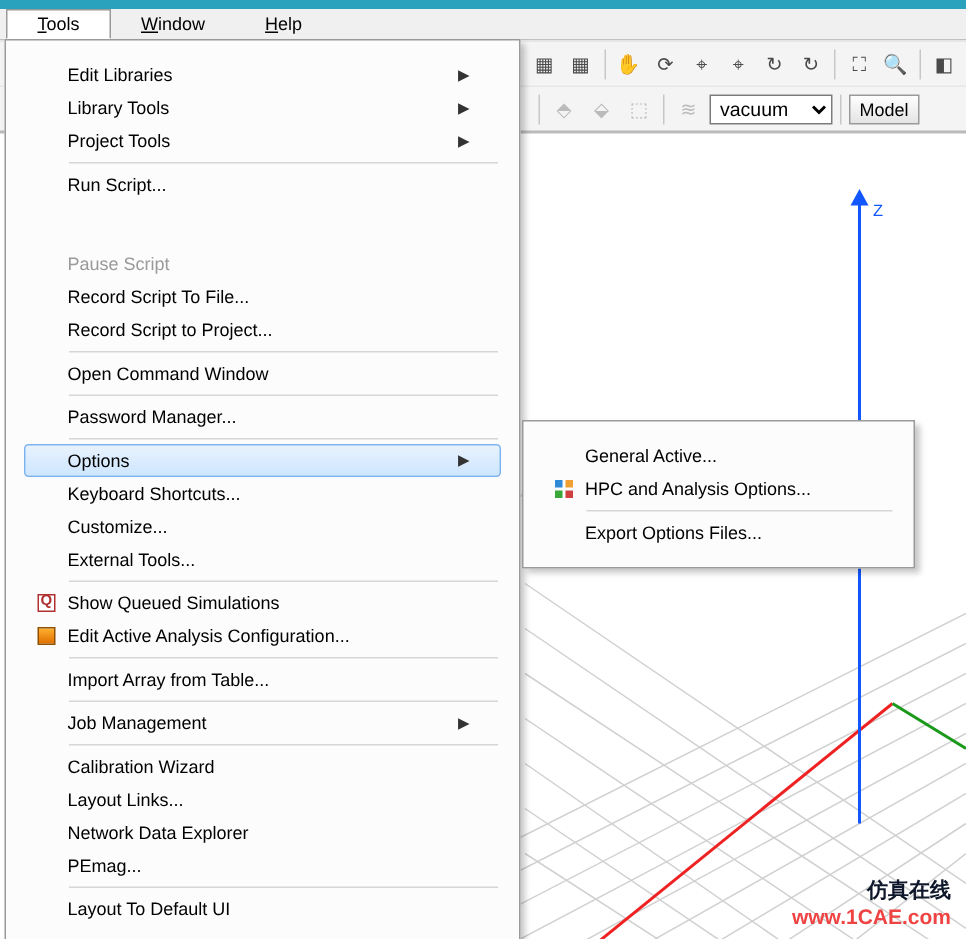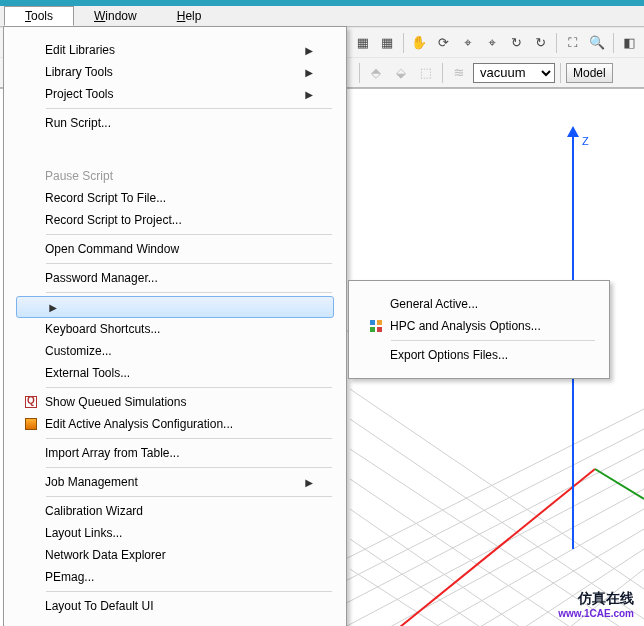--- a/index.html
+++ b/index.html
@@ -149,22 +149,22 @@
     text-align: right;
     line-height: 1.25;
   }
   .footer-brand .cn {
     color: #0f172a;
     font-size: 14px;
     font-family: Liberation Sans, sans-serif;
     font-weight: 600;
   }
   .footer-brand .en {
-    color: #6d28d9;
-    font-size: 10px;
+    color: #ef4444;
+    font-size: 14px;
     font-weight: 600;
     text-align: center;
   }
 
   
   .dropdown, .submenu {
     position: absolute;
     background: #fcfcfc;
     border: 1px solid #9a9a9a;
     box-shadow: 3px 3px 4px rgba(0,0,0,0.22);
@@ -380,20 +380,21 @@
         <span class="label">Open Command Window</span>
     </li>
     <li class="menu-sep"></li>
     <li class="menu-item">
       <span class="icon-col"></span>
         <span class="label">Password Manager...</span>
     </li>
     <li class="menu-sep"></li>
     <li class="menu-item highlight">
       <span class="icon-col"></span>
+        <span class="label">Options</span>
         <span class="arrow">▶</span>
     </li>
     <li class="menu-item">
       <span class="icon-col"></span>
         <span class="label">Keyboard Shortcuts...</span>
     </li>
     <li class="menu-item">
       <span class="icon-col"></span>
         <span class="label">Customize...</span>
     </li>

